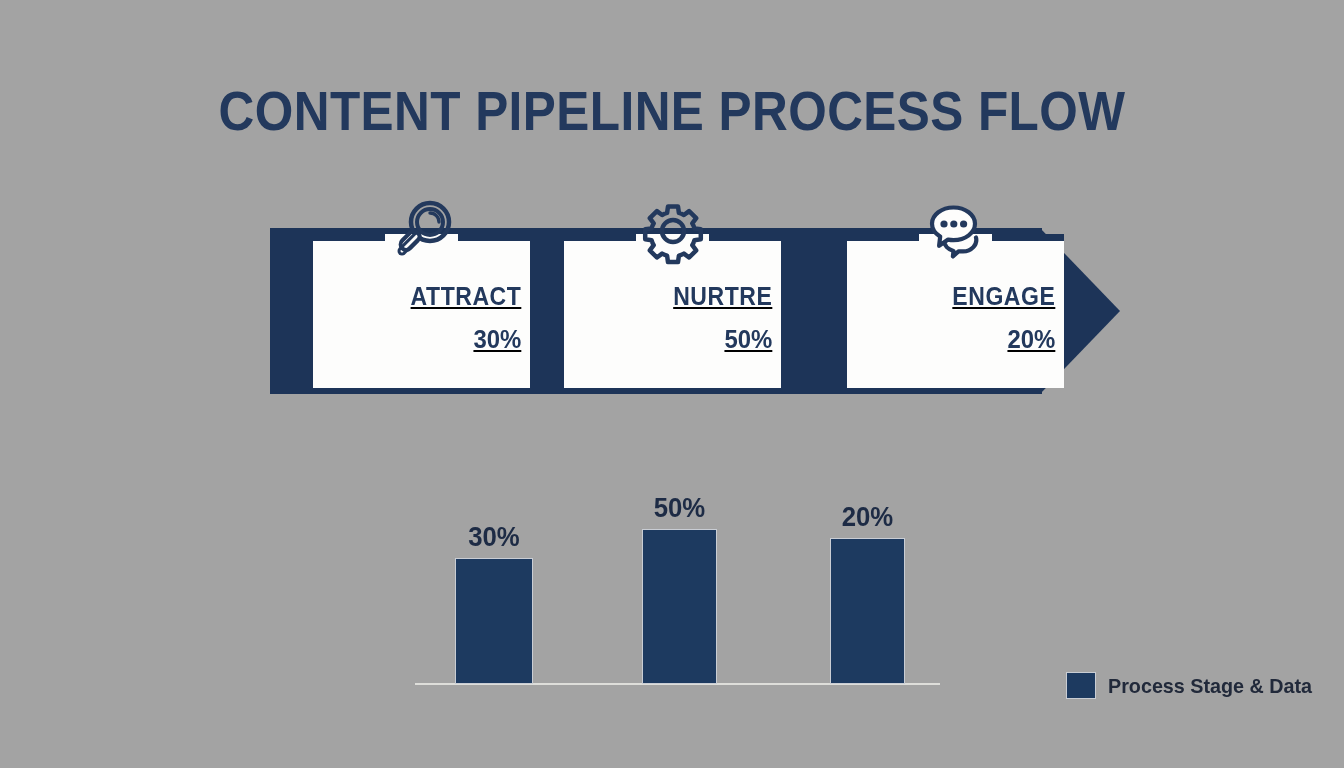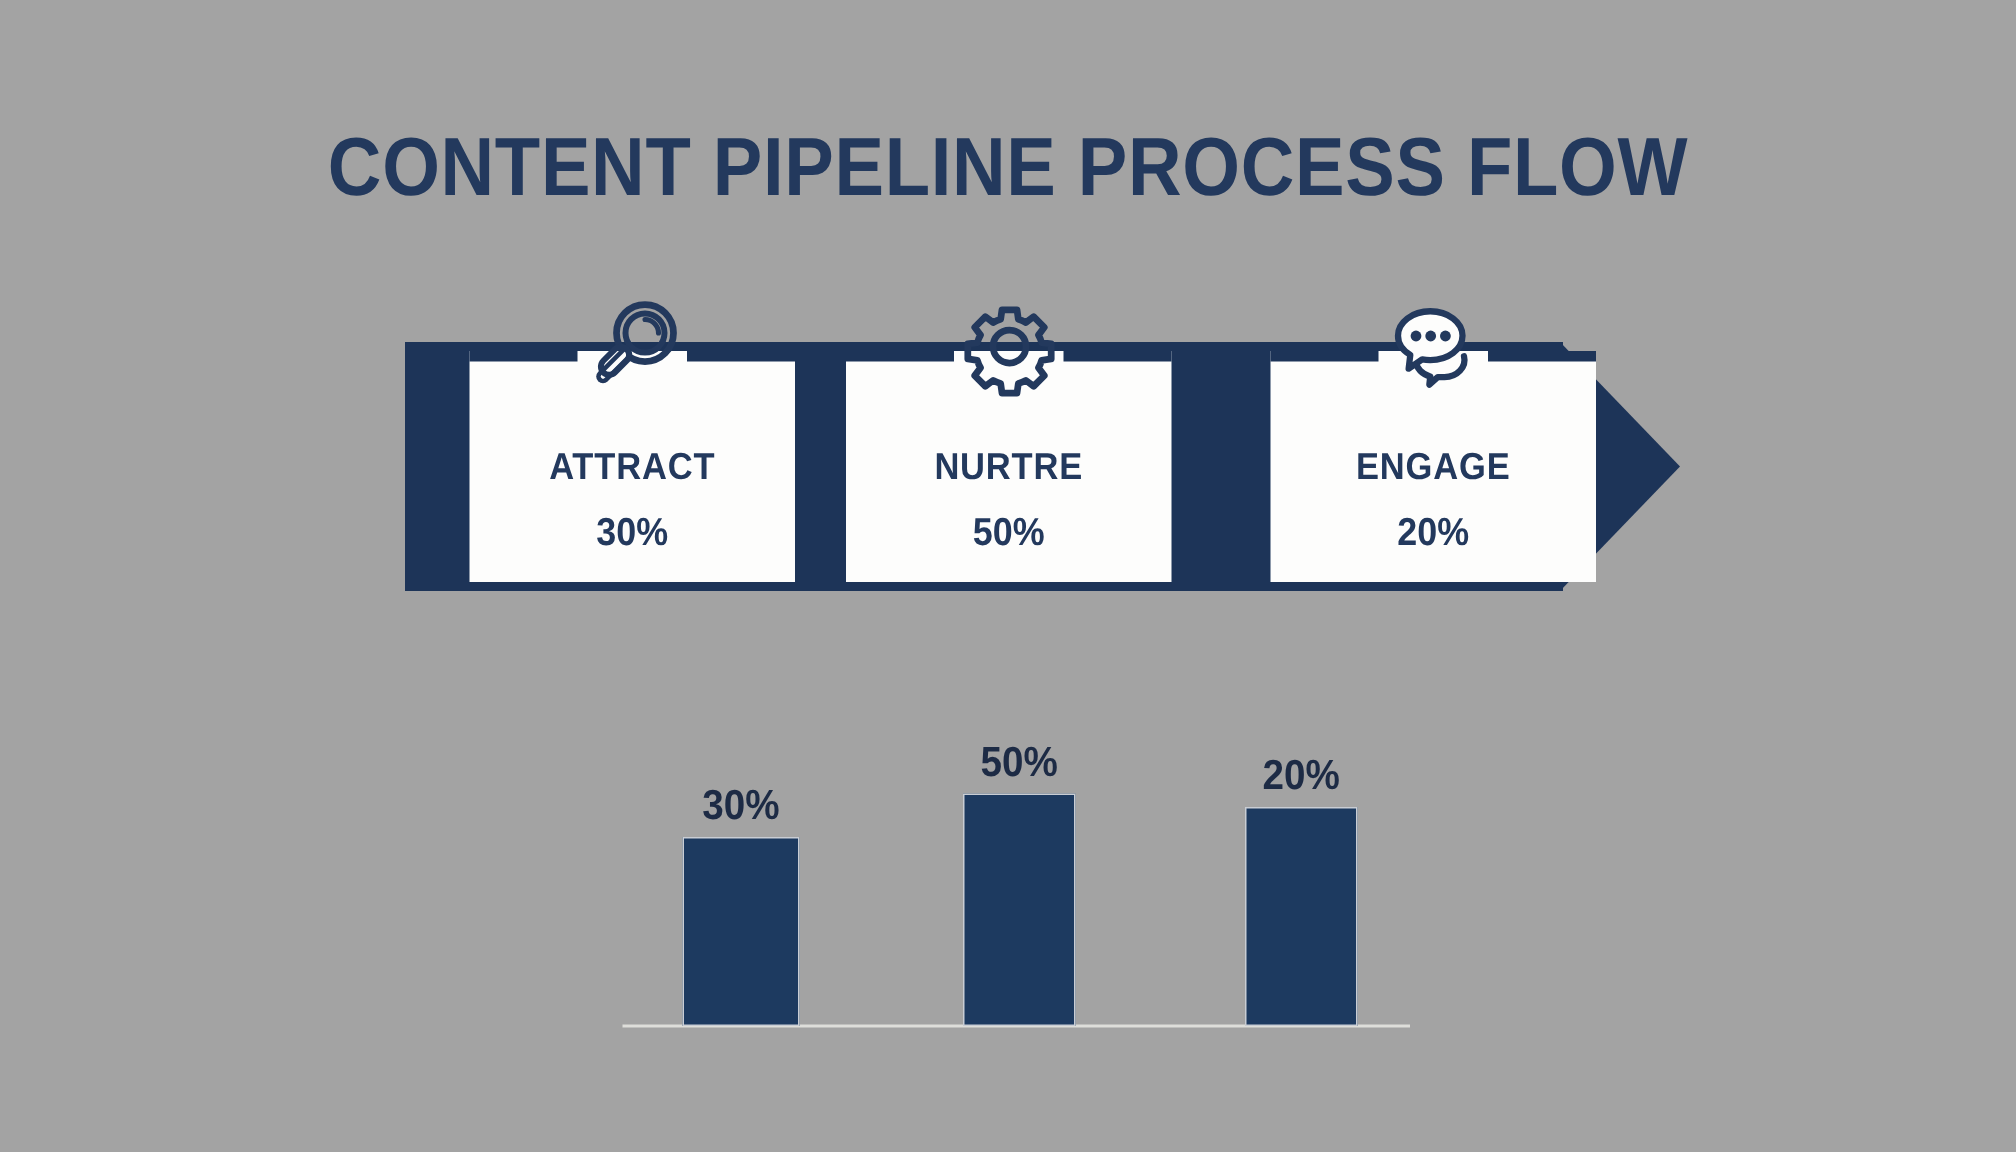--- a/index.html
+++ b/index.html
@@ -85,22 +85,23 @@
     height: 7px;
     background: #1d3458;
   }
   .stage-rail.left  { left: 0;   width: 72px; }
   .stage-rail.right { right: 0;  width: 72px; }
 
   .stage-text {
     position: absolute;
     left: 0;
     right: 0;
-    top: 63px;
-    text-align: center;
+    top: 48px;
+    text-align: right;
+    text-decoration: underline;
   }
   .stage-name {
     font-family: "Liberation Sans Narrow", "Liberation Sans", sans-serif;
     font-weight: bold;
     font-size: 25px;
     letter-spacing: 0.6px;
     color: #23395d;
     transform: scaleX(0.92);
     display: block;
   }
@@ -261,14 +262,18 @@
     <div class="bar" style="left:40px; width:78px; height:126px;"></div>
     <div class="bar-label" style="left:40px; width:78px; bottom:132px;">30%</div>
 
     <div class="bar" style="left:227px; width:75px; height:155px;"></div>
     <div class="bar-label" style="left:227px; width:75px; bottom:161px;">50%</div>
 
     <div class="bar" style="left:415px; width:75px; height:146px;"></div>
     <div class="bar-label" style="left:415px; width:75px; bottom:152px;">20%</div>
   </div>
 
+  <div class="legend">
+    <span class="legend-swatch"></span>
+    <span class="legend-label">Process Stage &amp; Data</span>
+  </div>
 
 </div>
 
 </body></html>

